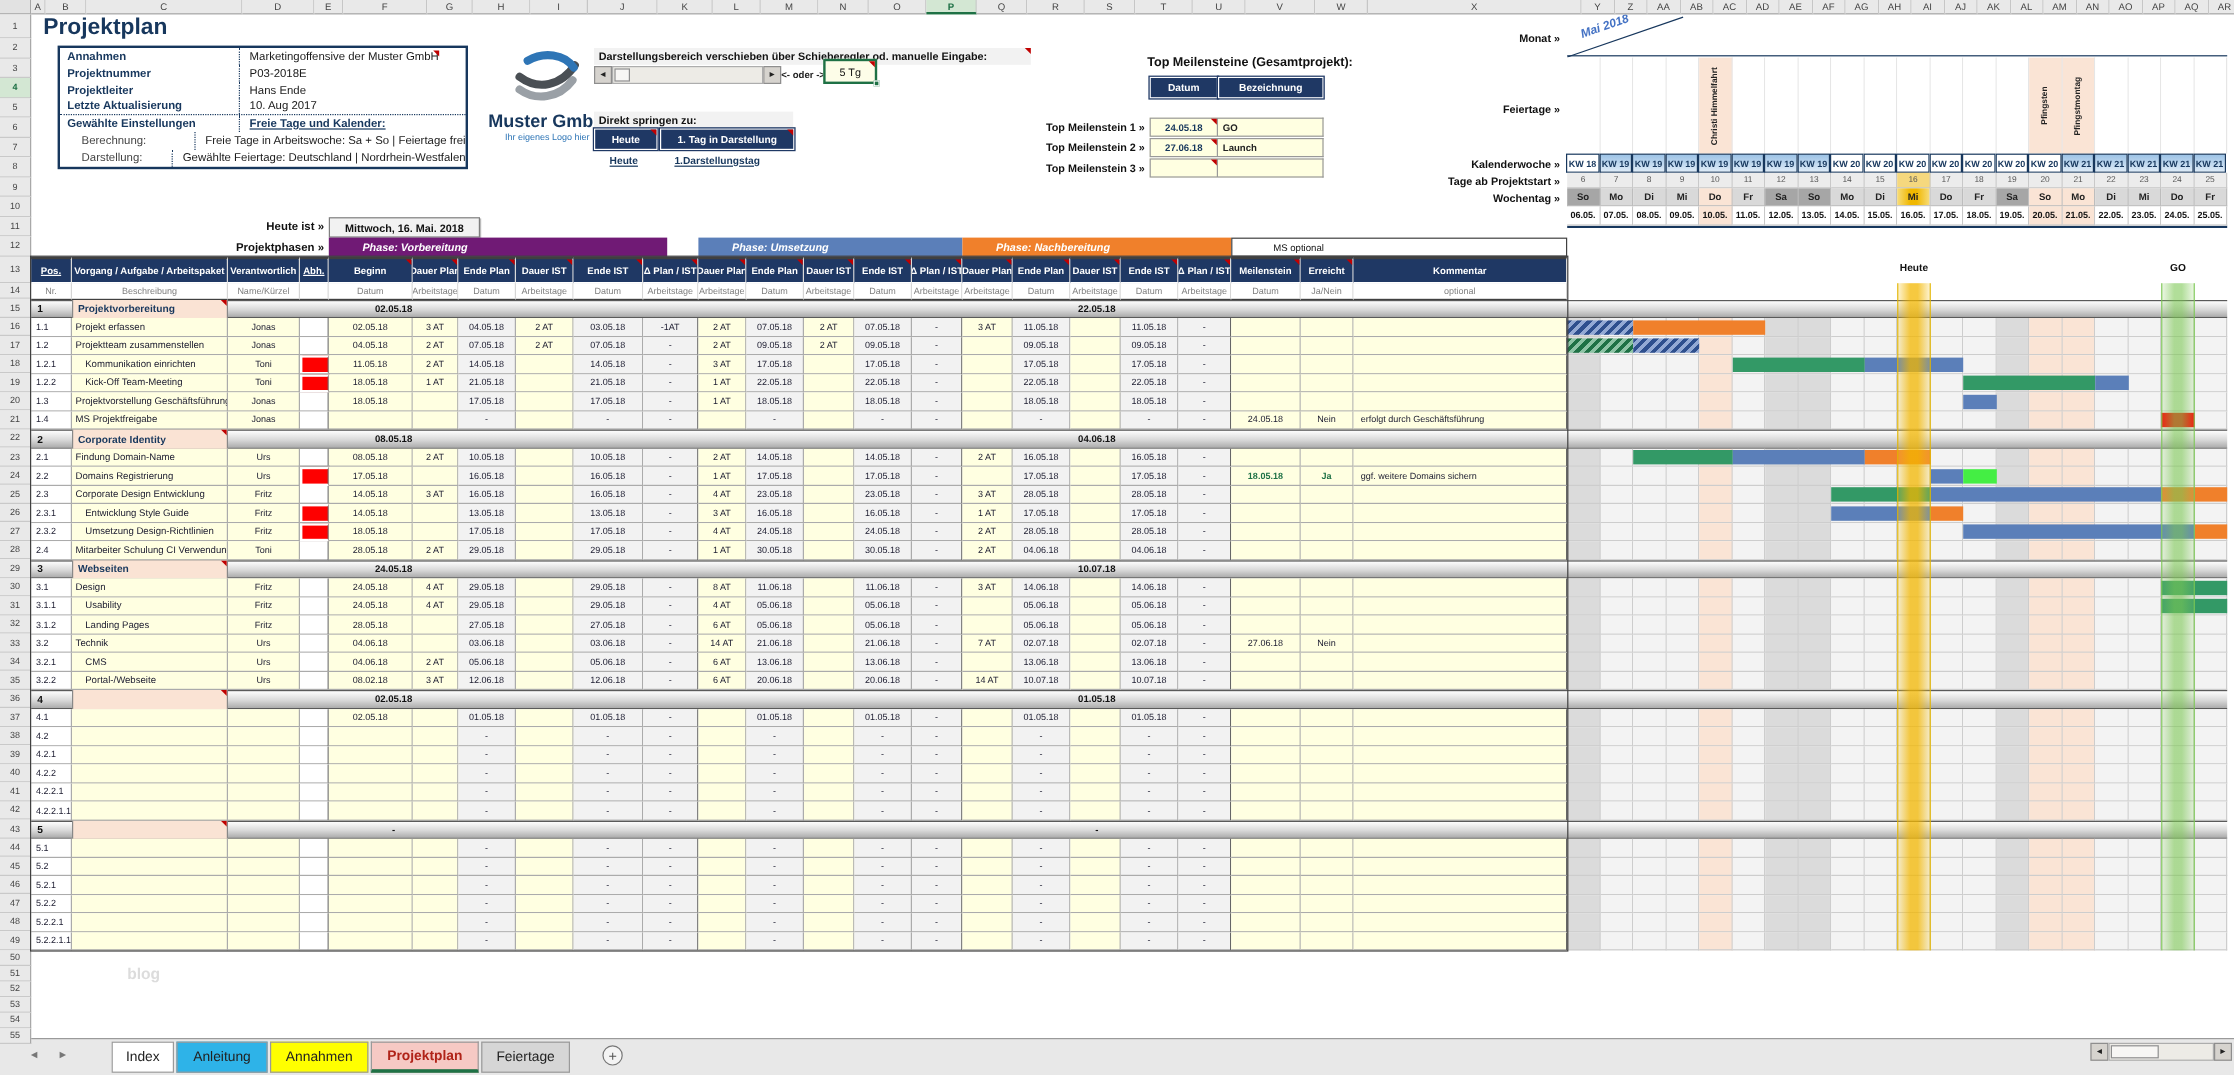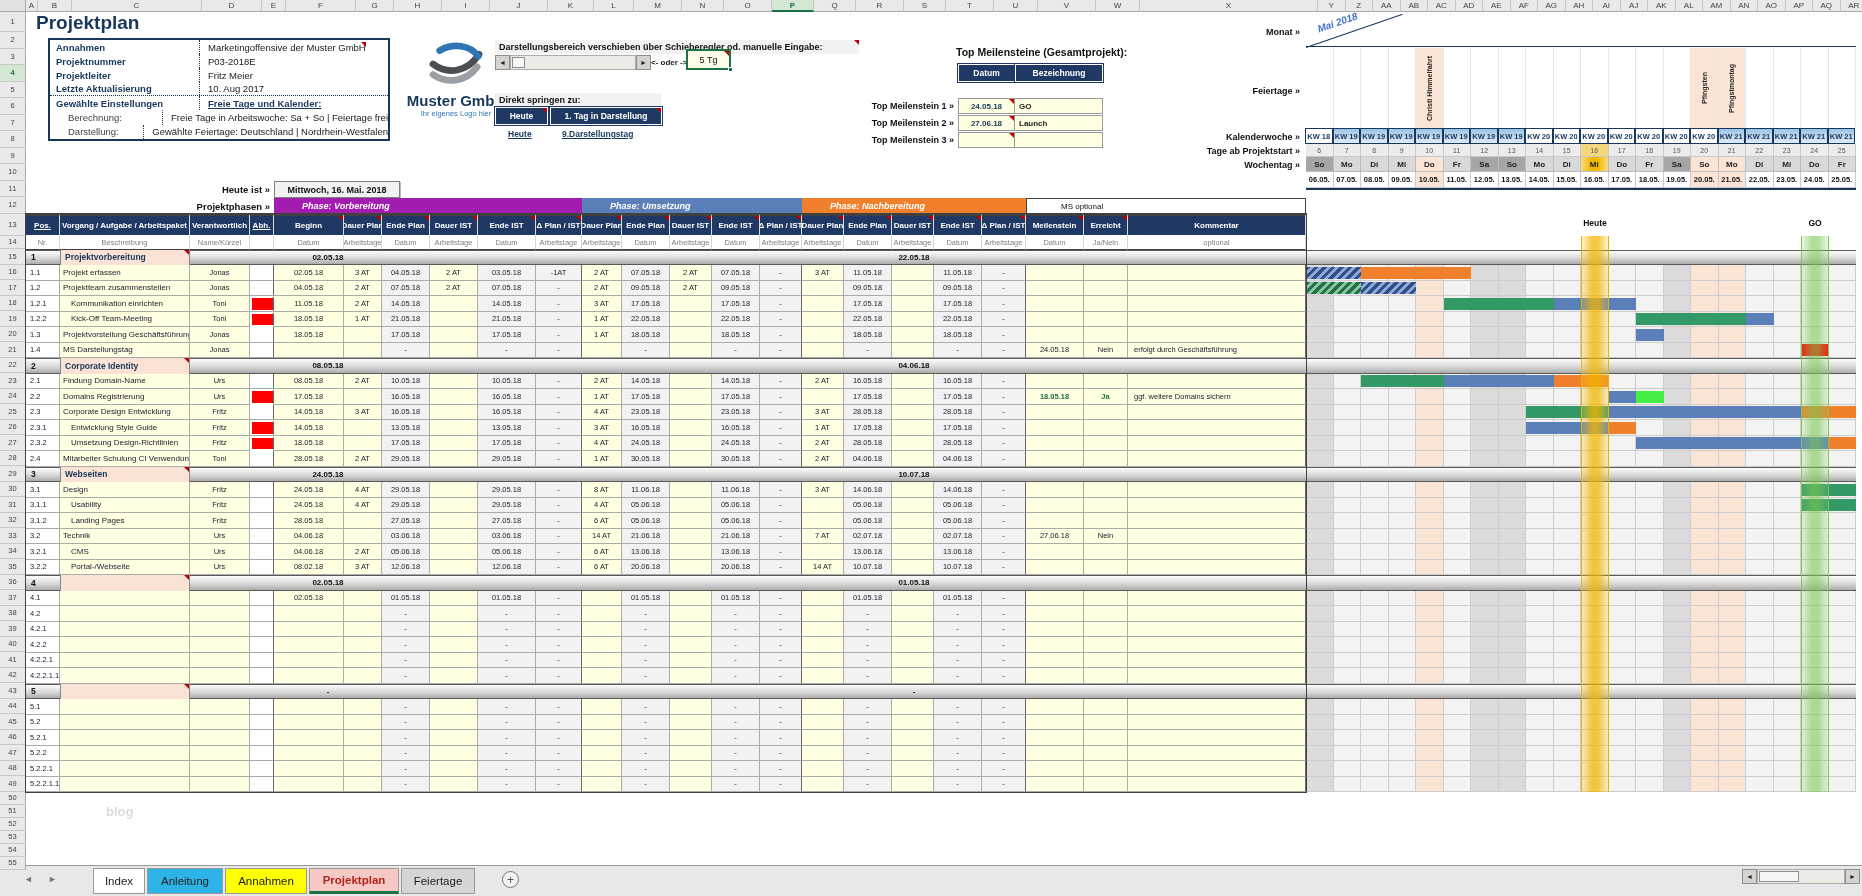--- a/index.html
+++ b/index.html
@@ -44,21 +44,21 @@
   .tmh{background:#1F3864;color:#fff;font-weight:bold;font-size:8.5px;display:flex;align-items:center;justify-content:center;border:1px solid #fff;outline:1px solid #1F3864;}
   #tm-h1{left:958px;top:64px;width:57px;height:18px;}
   #tm-h2{left:1015px;top:64px;width:88px;height:18px;}
   .tm-lab{width:130px;text-align:right;font-size:9px;font-weight:bold;color:#111;white-space:nowrap;}
   .tm-dat{width:57px;height:16px;background:#FFFFE1;border:1px solid #999;font-size:8px;font-weight:bold;color:#17375D;display:flex;align-items:center;justify-content:center;}
   .tm-bez{width:88px;height:16px;background:#FFFFE1;border:1px solid #999;border-left:none;font-size:8px;font-weight:bold;color:#222;display:flex;align-items:center;padding-left:4px;}
   #today-label{left:114px;top:184px;width:156px;text-align:right;font-size:9.5px;font-weight:bold;color:#111;}
   #today-box{left:274px;top:181px;width:126px;height:17px;background:#F2F2F2;border:1px solid #7F7F7F;box-shadow:1px 1px 0 #bbb;font-size:9px;font-weight:bold;display:flex;align-items:center;justify-content:center;color:#111;}
   #ph-label{left:114px;top:201px;width:156px;text-align:right;font-size:9.5px;font-weight:bold;color:#111;}
   .phband{top:198px;height:16px;color:#fff;font-weight:bold;font-style:italic;font-size:9px;display:flex;align-items:center;padding-left:28px;white-space:nowrap;}
-  #ph1{left:274px;width:308px;background:#a21caf;}
+  #ph1{left:274px;width:282px;background:#701a75;}
   #ph2{left:582px;width:220px;background:#5B7FB9;}
   #ph3{left:802px;width:224px;background:#F0802B;}
   #msband{left:1026px;top:198px;width:280px;height:16px;background:#fff;border:1px solid #404040;font-size:8px;display:flex;align-items:center;padding-left:34px;color:#111;}
   .rlab{width:200px;text-align:right;font-size:9px;font-weight:bold;color:#111;white-space:nowrap;}
   #monat-label{left:1100px;top:27px;}
   #monat-val{left:1316px;top:24px;transform:rotate(-19deg);transform-origin:left top;font-size:10px;font-weight:bold;font-style:italic;color:#4472C4;}
   #diag{left:1306px;top:47px;width:102px;border-top:1.5px solid #17375D;transform:rotate(-19deg);transform-origin:left top;}
   #hline{left:1306px;top:46px;width:550px;border-top:1.5px solid #17375D;}
   #feier-label{left:1100px;top:86px;}
   #kw-label{left:1100px;top:132px;}
@@ -134,21 +134,21 @@
     <div class="ib-row">
         <div class="ib-l">Annahmen</div>
         <div class="ib-v note">Marketingoffensive der Muster GmbH</div>
       </div>
     <div class="ib-row">
         <div class="ib-l">Projektnummer</div>
         <div class="ib-v">P03-2018E</div>
       </div>
     <div class="ib-row">
         <div class="ib-l">Projektleiter</div>
-        <div class="ib-v">Fritz Meier</div>
+        <div class="ib-v">Hans Ende</div>
       </div>
     <div class="ib-row sep">
         <div class="ib-l">Letzte Aktualisierung</div>
         <div class="ib-v">10. Aug 2017</div>
       </div>
     <div class="ib-row">
         <div class="ib-l">Gewählte Einstellungen</div>
         <div class="ib-v u">Freie Tage und Kalender:</div>
       </div>
     <div class="ib-row">
@@ -180,21 +180,21 @@
     <div class="sbtn">►</div>
   </div>
   <div class="ab" id="sl-or">&lt;- oder -&gt;</div>
   <div class="ab note" id="sl-val">5 Tg</div>
   <div class="ab" id="sl-handle"></div>
 
   <div class="ab" id="jp-label">Direkt springen zu:</div>
   <div class="ab jbtn note" id="jp-b1">Heute</div>
   <div class="ab jbtn note" id="jp-b2">1. Tag in Darstellung</div>
   <div class="ab jlink" id="jp-l1">Heute</div>
-  <div class="ab jlink" id="jp-l2">9.Darstellungstag</div>
+  <div class="ab jlink" id="jp-l2">1.Darstellungstag</div>
 
   <div class="ab" id="tm-title">Top Meilensteine (Gesamtprojekt):</div>
   <div class="ab tmh" id="tm-h1">Datum</div>
   <div class="ab tmh" id="tm-h2">Bezeichnung</div>
   <div class="ab tm-lab" style="left:824px;top:101px">Top Meilenstein 1 »</div>
   <div class="ab tm-dat note" style="left:958px;top:98px">24.05.18</div>
   <div class="ab tm-bez" style="left:1015px;top:98px">GO</div>
   <div class="ab tm-lab" style="left:824px;top:118px">Top Meilenstein 2 »</div>
   <div class="ab tm-dat note" style="left:958px;top:115px">27.06.18</div>
   <div class="ab tm-bez" style="left:1015px;top:115px">Launch</div>
@@ -710,21 +710,21 @@
     <div class="gcell" style="position: absolute; left: 1636px; top: 327px; width: 27.5px; height: 15.5px;"></div>
     <div class="gcell g-wk" style="position: absolute; left: 1663.5px; top: 327px; width: 27.5px; height: 15.5px;"></div>
     <div class="gcell g-peach" style="position: absolute; left: 1691px; top: 327px; width: 27.5px; height: 15.5px;"></div>
     <div class="gcell g-peach" style="position: absolute; left: 1718.5px; top: 327px; width: 27.5px; height: 15.5px;"></div>
     <div class="gcell" style="position: absolute; left: 1746px; top: 327px; width: 27.5px; height: 15.5px;"></div>
     <div class="gcell" style="position: absolute; left: 1773.5px; top: 327px; width: 27.5px; height: 15.5px;"></div>
     <div class="gcell" style="position: absolute; left: 1801px; top: 327px; width: 27.5px; height: 15.5px;"></div>
     <div class="gcell" style="position: absolute; left: 1828.5px; top: 327px; width: 27.5px; height: 15.5px;"></div>
     <div class="bar-blue" style="position: absolute; left: 1636px; top: 328.5px; width: 27.5px; height: 12px;"></div>
     <div class="dcell c-pos" style="position: absolute; left: 26px; top: 342.5px; width: 34px; height: 15.5px;">1.4</div>
-    <div class="dcell c-y c-desc" style="position: absolute; left: 60px; top: 342.5px; width: 130px; height: 15.5px; padding-left: 3px;">MS Darstellungstag</div>
+    <div class="dcell c-y c-desc" style="position: absolute; left: 60px; top: 342.5px; width: 130px; height: 15.5px; padding-left: 3px;">MS Projektfreigabe</div>
     <div class="dcell c-y" style="position: absolute; left: 190px; top: 342.5px; width: 60px; height: 15.5px;">Jonas</div>
     <div class="dcell c-abh thickR" style="position: absolute; left: 250px; top: 342.5px; width: 24px; height: 15.5px;"></div>
     <div class="dcell c-y" style="position: absolute; left: 274px; top: 342.5px; width: 70px; height: 15.5px;"></div>
     <div class="dcell c-y" style="position: absolute; left: 344px; top: 342.5px; width: 38px; height: 15.5px;"></div>
     <div class="dcell c-g" style="position: absolute; left: 382px; top: 342.5px; width: 48px; height: 15.5px;">-</div>
     <div class="dcell c-y" style="position: absolute; left: 430px; top: 342.5px; width: 48px; height: 15.5px;"></div>
     <div class="dcell c-g" style="position: absolute; left: 478px; top: 342.5px; width: 58px; height: 15.5px;">-</div>
     <div class="dcell c-g thickR" style="position: absolute; left: 536px; top: 342.5px; width: 46px; height: 15.5px;">-</div>
     <div class="dcell c-y" style="position: absolute; left: 582px; top: 342.5px; width: 40px; height: 15.5px;"></div>
     <div class="dcell c-g" style="position: absolute; left: 622px; top: 342.5px; width: 48px; height: 15.5px;">-</div>

